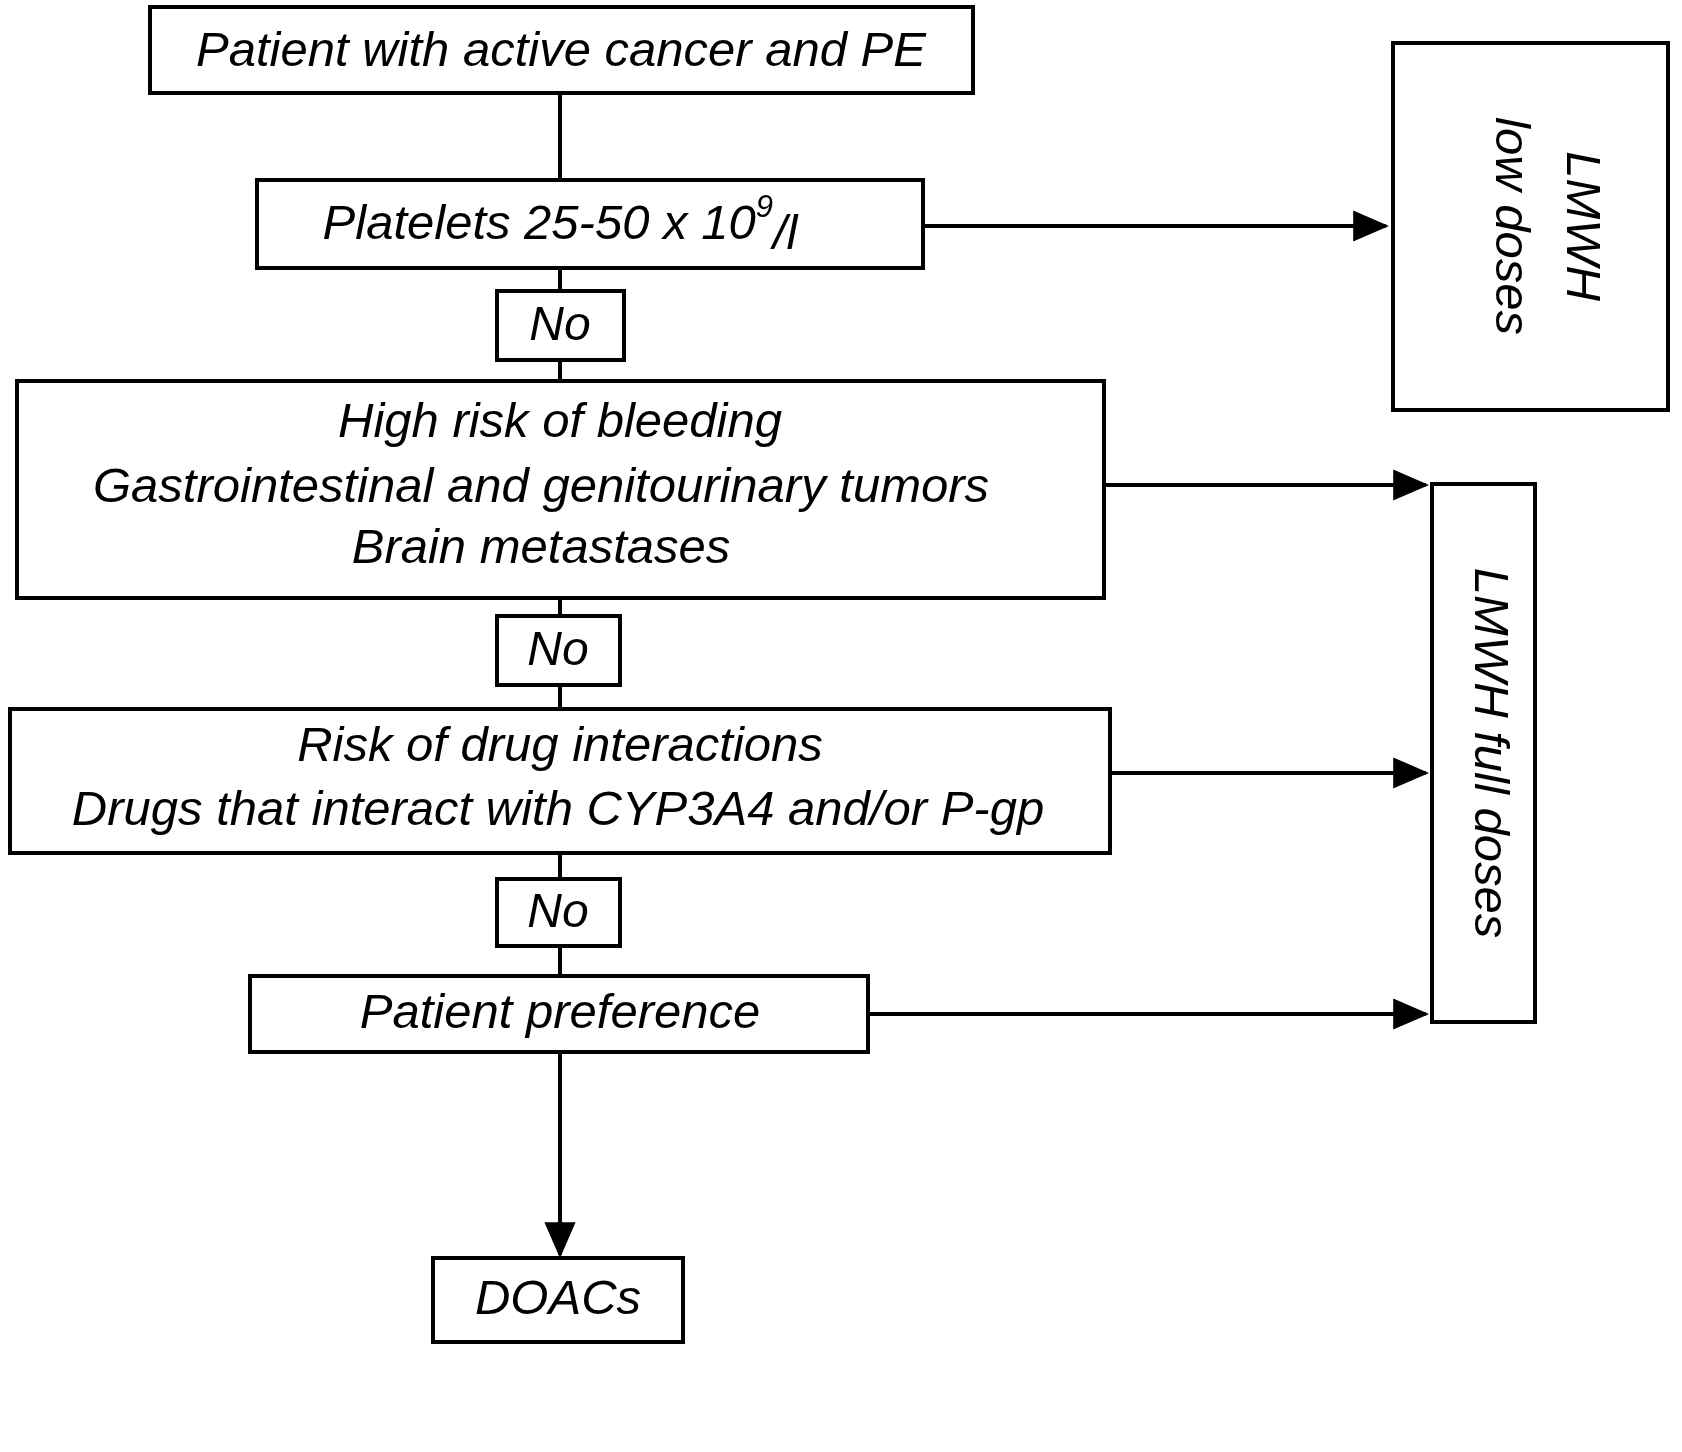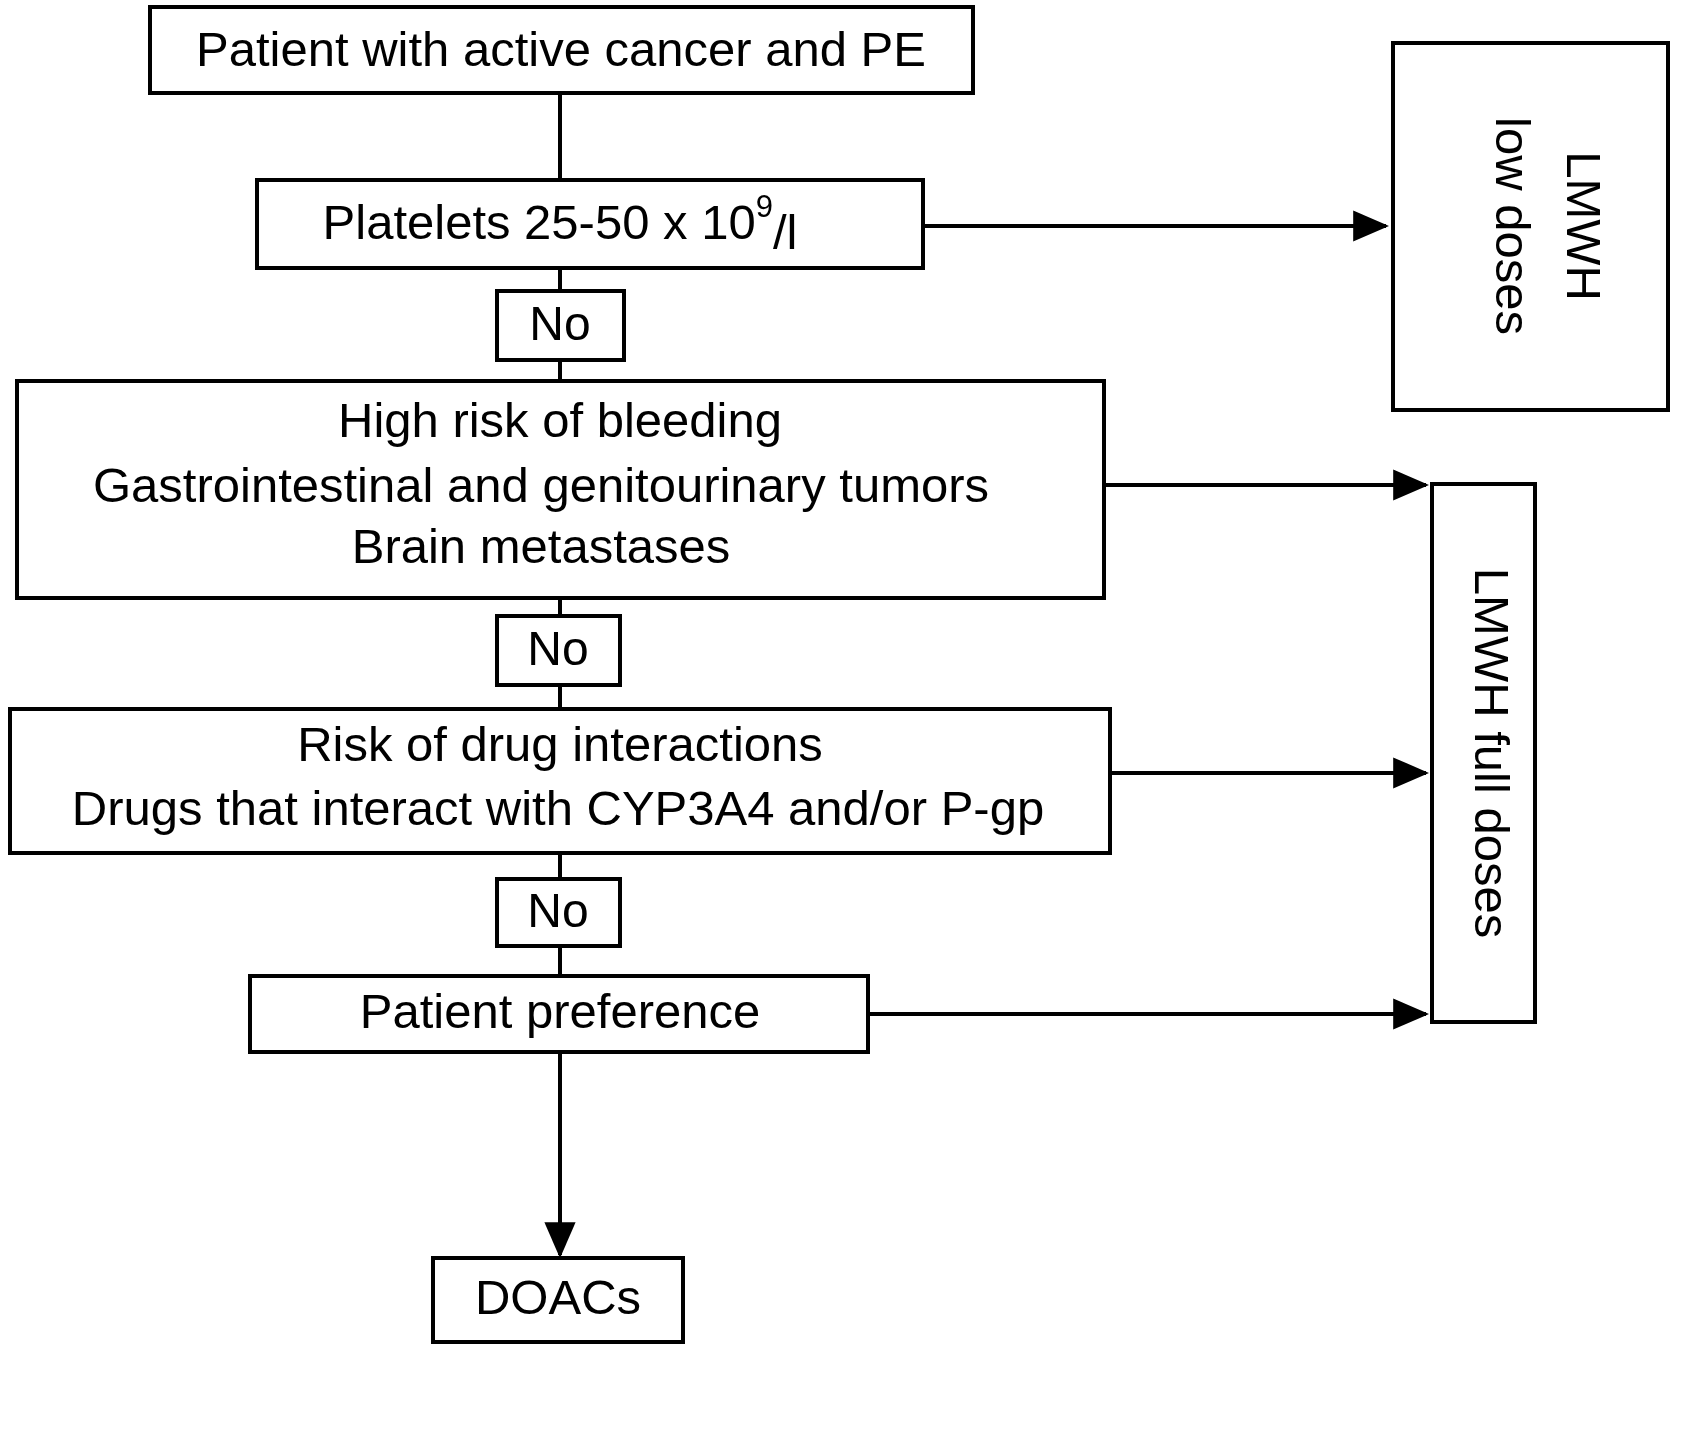--- a/index.html
+++ b/index.html
@@ -9,20 +9,21 @@
   }
   body {
     font-family: "Liberation Sans", sans-serif;
   }
   #flow-root {
     position: relative;
     width: 1682px;
     height: 1452px;
     background: #ffffff;
     overflow: hidden;
+    font-style: italic;
   }
   svg#flow-svg {
     position: absolute;
     top: 0;
     left: 0;
     width: 1682px;
     height: 1452px;
     display: block;
   }
   .node-rect {

